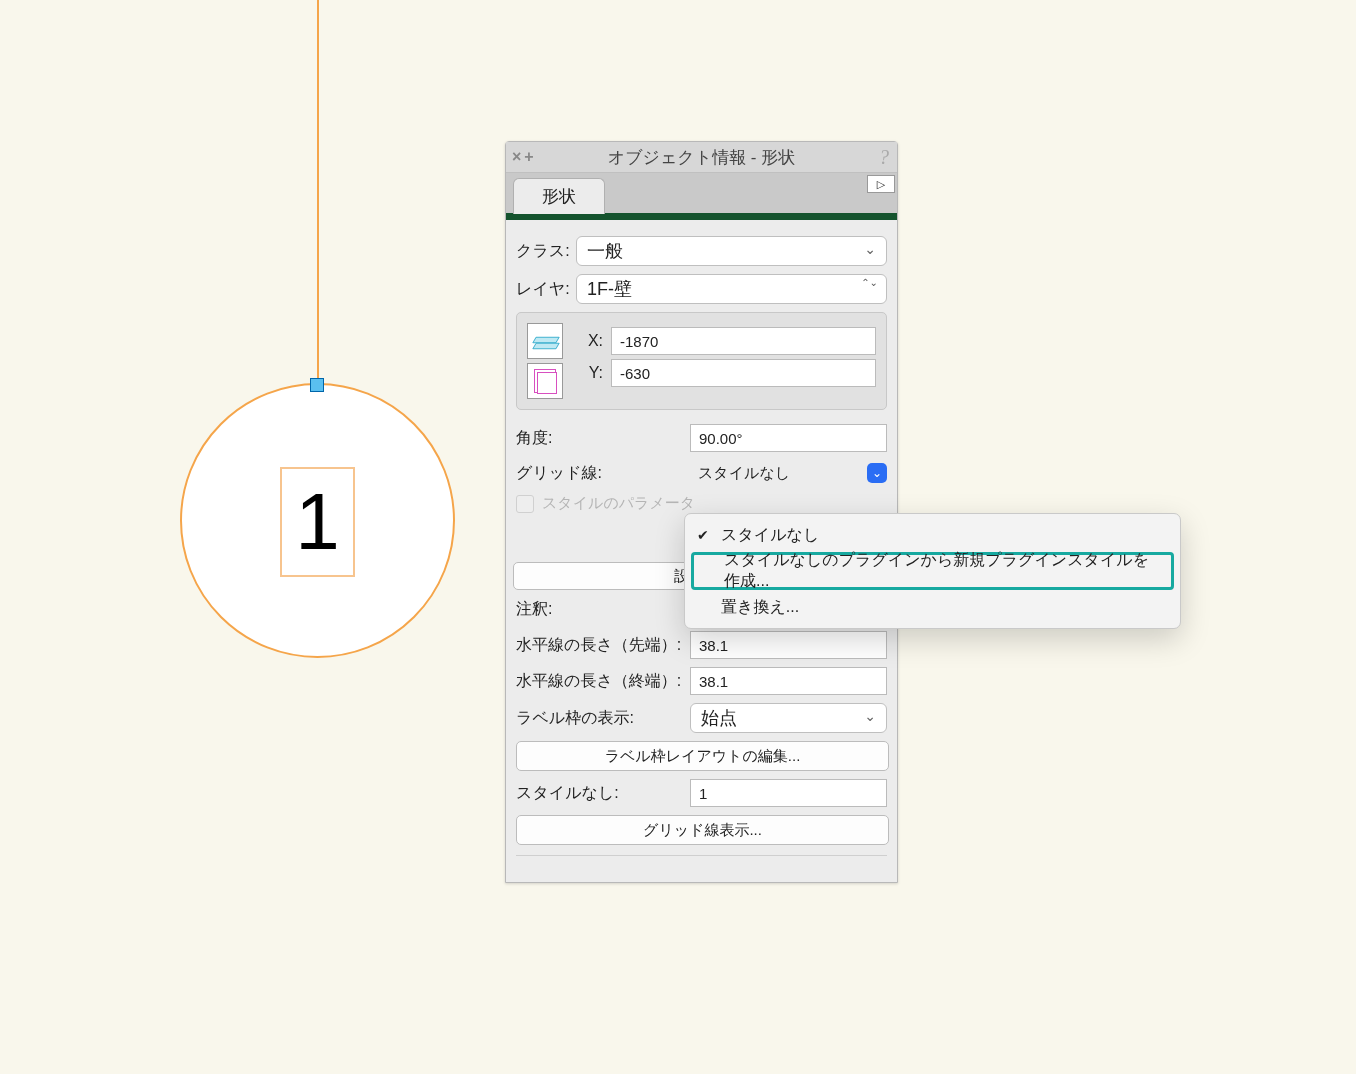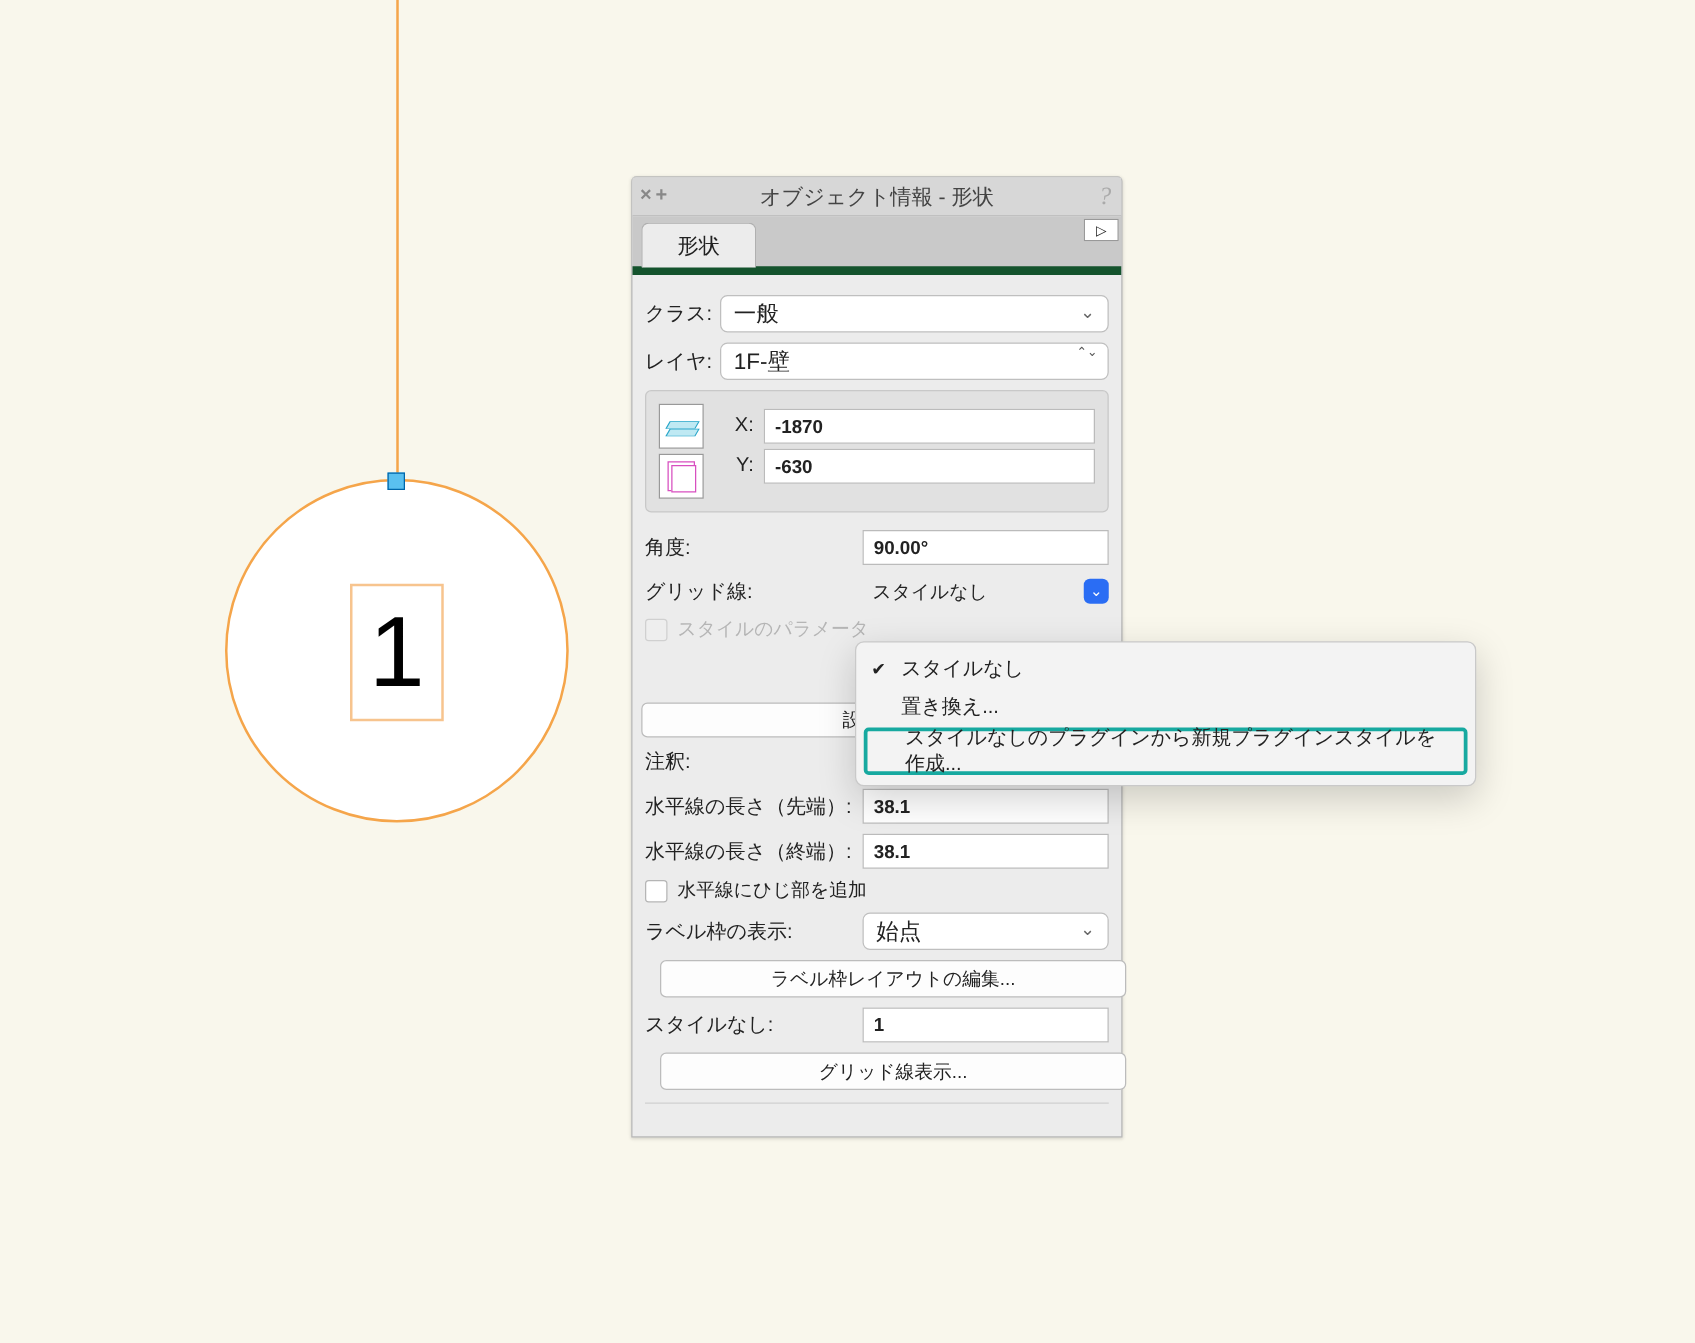--- a/index.html
+++ b/index.html
@@ -257,21 +257,20 @@
   }
   .input {
     flex: 1;
     height: 26px;
     background: #fff;
     border: 1px solid #bbb;
     padding: 0 8px;
     font-size: 15px;
     display: flex;
     align-items: center;
-    font-weight: bold;
   }
   .iconbox {
     width: 34px;
     height: 34px;
     background: #fff;
     border: 1px solid #999;
     display: flex;
     align-items: center;
     justify-content: center;
   }
@@ -329,21 +328,21 @@
   .fullbtn {
     width: 100%;
     height: 28px;
     background: #fdfdfd;
     border: 1px solid #bcbcbc;
     border-radius: 5px;
     display: flex;
     align-items: center;
     justify-content: center;
     font-size: 15px;
-    margin: 6px 12px;
+    margin: 6px 0;
   }
 
   .divider {
     height: 1px;
     background: #cfcfcf;
     margin: 10px 0 6px 0;
   }
 
   
   .menu {
@@ -523,24 +522,20 @@
       </div>
     </div>
 
     <div class="row">
       <span class="lbl wide170">水平線の長さ（終端）:</span>
       <div class="input">
         <span>38.1</span>
       </div>
     </div>
 
-    <div class="checkbox-row">
-      <div class="checkbox"></div>
-      <span>水平線にひじ部を追加</span>
-    </div>
 
     <div class="row">
       <span class="lbl wide170">ラベル枠の表示:</span>
       <div class="select caret">
         <span>始点</span>
       </div>
     </div>
 
     <div class="fullbtn">
       <span>ラベル枠レイアウトの編集...</span>
@@ -560,19 +555,19 @@
     <div class="divider"></div>
     <div style="height:6px;"></div>
   </div>
 </div>
 
 <div class="menu">
   <div class="menu-item">
     <span class="check">✔</span>
     <span>スタイルなし</span>
   </div>
+  <div class="menu-item hl">
+    <span>スタイルなしのプラグインから新規プラグインスタイルを作成...</span>
+  </div>
   <div class="menu-item">
     <span>置き換え...</span>
   </div>
-  <div class="menu-item hl">
-    <span>スタイルなしのプラグインから新規プラグインスタイルを作成...</span>
-  </div>
 </div>
 
 </body></html>

